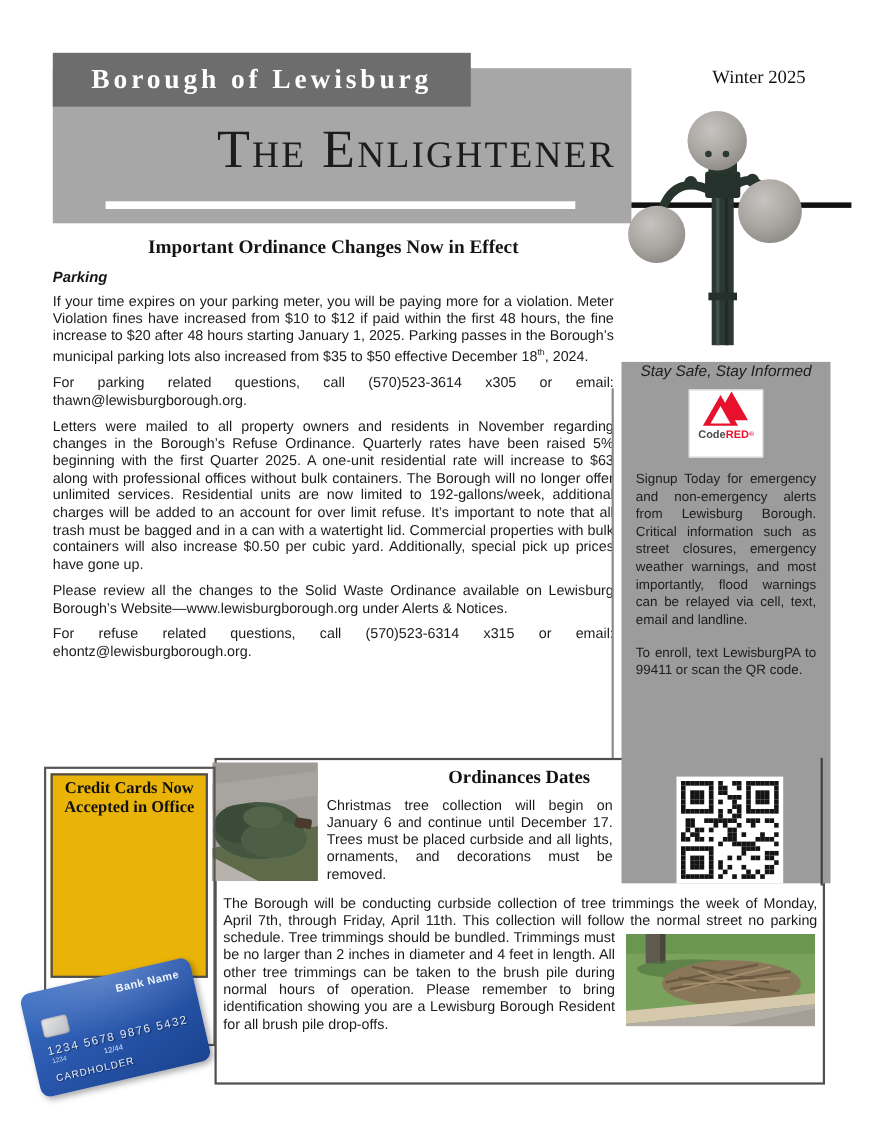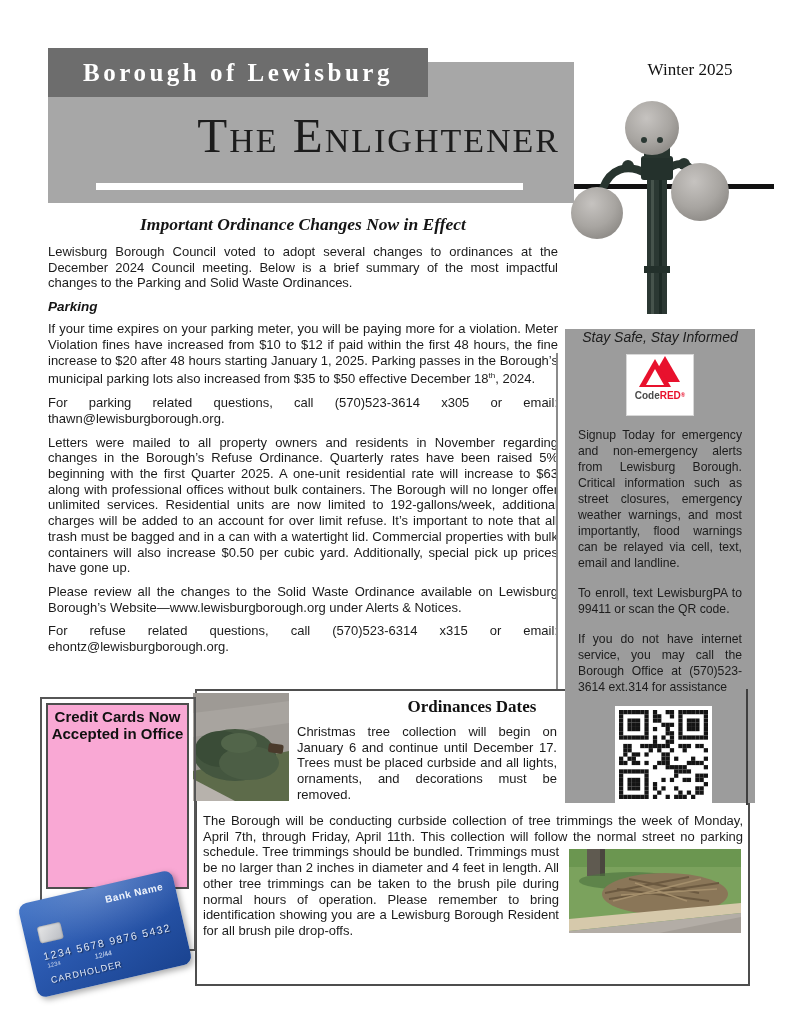--- a/index.html
+++ b/index.html
@@ -15,21 +15,21 @@
   .mast-title{position:absolute;left:60px;top:107px;width:500px;text-align:right;
               font-family:"Liberation Serif",serif;font-variant:small-caps;font-size:49px;
               color:#1c1c1c;letter-spacing:2px;}
   .mast-underline{position:absolute;left:96px;top:183px;width:427px;height:7px;background:#ffffff;}
   .issue{position:absolute;left:600px;top:60px;width:180px;text-align:center;
          font-family:"Liberation Serif",serif;font-weight:normal;font-size:17px;color:#111;}
   .lamp-svg{position:absolute;left:558px;top:96px;}
 
   
   .main-col{position:absolute;left:48px;top:214px;width:510px;}
-  .main-title{font-family:"Liberation Serif",serif;font-weight:bold;font-style:italic;
+  .main-title{font-family:"Liberation Serif",serif;font-weight:bold;
               font-size:17.5px;text-align:center;margin:0 0 9px;color:#151515;}
   .main-col p{font-size:13px;line-height:15.7px;text-align:justify;margin:0 0 8px;color:#1b1b1b;}
   .subhead{font-weight:bold;font-style:italic;font-size:13.5px;margin:3px 0 7px;color:#151515;}
   sup{font-size:8px;}
 
   .col-rule{position:absolute;left:556px;top:353px;width:2px;height:336px;background:#8b8b8b;}
 
   
   .sidebar{position:absolute;left:565px;top:329px;width:190px;height:474px;background:#9c9c9c;}
   .sidebar-head{font-style:italic;font-size:14px;text-align:center;margin:0 8px 9px;color:#1c1c1c;}
@@ -40,21 +40,21 @@
   .codered-label .red{color:#e8112d;}
   .codered-label .reg{font-size:6px;vertical-align:top;color:#e8112d;}
   .sidebar p{font-size:12.2px;line-height:16px;text-align:justify;margin:0 13px 14px;color:#1c1c1c;}
   .qr-wrap{position:absolute;left:50px;top:377px;width:97px;height:97px;background:#ffffff;}
   .qr-wrap svg{display:block;margin:4px;}
   .box-border-overlay{position:absolute;left:746px;top:689px;width:2px;height:116px;background:#3f3f3f;}
 
   
   .credit-outer{position:absolute;left:40px;top:697px;width:152px;height:250px;border:2px solid #565656;}
   .credit-inner{position:absolute;left:46px;top:703px;width:139px;height:182px;border:2px solid #4e4e4e;
-                background:#f9a8d4;}
+                background:#eab308;font-family:Liberation Serif, serif;}
   .credit-head{font-weight:bold;font-size:15px;line-height:16.5px;text-align:center;margin:4px 2px 5px;color:#111;}
   .credit-body{font-size:12.6px;line-height:15.6px;text-align:justify;margin:0 4px;color:#1b1b1b;}
 
   .card{position:absolute;left:26px;top:886px;width:158px;height:96px;border-radius:9px;
         transform:rotate(-13deg);background:linear-gradient(155deg,#3b6fc4 0%,#2a58ae 45%,#1a4390 100%);
         box-shadow:2px 3px 6px rgba(0,0,0,.35);overflow:hidden;}
   .card .gloss{position:absolute;left:-30px;top:-55px;width:220px;height:110px;border-radius:50%;
                background:radial-gradient(ellipse at center,rgba(255,255,255,.22),rgba(255,255,255,0) 70%);}
   .card .bank{position:absolute;right:12px;top:9px;font-size:10px;font-weight:bold;color:#eef3fb;
               letter-spacing:.5px;}
@@ -114,21 +114,20 @@
     <rect x="134" y="83" width="16" height="10" fill="#23302b"></rect>
     <circle cx="94" cy="32" r="27" fill="url(#globe)"></circle>
     <circle cx="39" cy="117" r="26" fill="url(#globe)"></circle>
     <circle cx="142" cy="96" r="29" fill="url(#globe)"></circle>
     <circle cx="86" cy="44" r="3" fill="#2b3833"></circle>
     <circle cx="102" cy="44" r="3" fill="#2b3833"></circle>
   </svg>
 
   <div class="main-col">
     <div class="main-title">Important Ordinance Changes Now in Effect</div>
-    <p>Lewisburg Borough Council voted to adopt several changes to ordinances at the December 2024 Council meeting.  Below is a brief summary of the most impactful changes to the Parking and Solid Waste Ordinances.</p>
 
     <div class="subhead">Parking</div>
     <p><span>If your time expires on your parking meter, you will be paying more for a violation.  Meter Violation fines have increased from $10 to $12 if paid within the first 48 hours, the fine increase to $20 after 48 hours starting January 1, 2025. Parking passes in the Borough’s municipal parking lots also increased from $35 to $50 effective December 18</span><sup>th</sup><span>, 2024.</span></p>
     <p>For parking related questions, call (570)523-3614 x305 or email: thawn@lewisburgborough.org.</p>
 
     <p>Letters were mailed to all property owners and residents in November regarding changes in the Borough’s Refuse Ordinance.  Quarterly rates have been raised 5% beginning with the first Quarter 2025. A one-unit residential rate will increase to $63 along with professional offices without bulk containers.   The Borough will no longer offer unlimited services. Residential units are now limited to 192-gallons/week, additional charges will be added to an account for over limit refuse.  It’s important to note that all trash must be bagged and in a can with a watertight lid.  Commercial properties with bulk containers will also increase $0.50 per cubic yard. Additionally, special pick up prices have gone up.</p>
     <p>Please review all the changes to the Solid Waste Ordinance available on Lewisburg Borough’s Website—www.lewisburgborough.org under Alerts &amp; Notices.</p>
     <p>For refuse related questions, call (570)523-6314 x315 or email: ehontz@lewisburgborough.org.</p>
   </div>
 
@@ -188,21 +187,20 @@
       <svg width="44" height="36" viewBox="0 0 44 36">
         <polygon points="27,2 42,28 12,28" fill="#e8112d"></polygon>
         <polygon points="17,5 33,33 1,33" fill="#e8112d"></polygon>
         <polygon points="17,15 26,31 8,31" fill="#ffffff"></polygon>
       </svg>
       <div class="codered-label"><span>Code</span><span class="red">RED</span><span class="reg">®</span></div>
     </div>
 
     <p>Signup Today for emergency and non-emergency alerts from Lewisburg Borough. Critical information such as street closures, emergency weather warnings, and most importantly, flood warnings can be relayed via cell, text, email and landline.</p>
     <p>To enroll, text LewisburgPA to 99411 or scan the QR code.</p>
-    <p>If you do not have internet service, you may call the Borough Office at (570)523-3614 ext.314 for assistance</p>
 
     <div class="qr-wrap">
       <svg id="qr-svg" width="89" height="89" viewBox="0 0 90.5 90.5" fill="#141414">
           <rect x="0.00" y="0.00" width="4.31" height="4.31"></rect>
           <rect x="4.31" y="0.00" width="4.31" height="4.31"></rect>
           <rect x="8.62" y="0.00" width="4.31" height="4.31"></rect>
           <rect x="12.93" y="0.00" width="4.31" height="4.31"></rect>
           <rect x="17.24" y="0.00" width="4.31" height="4.31"></rect>
           <rect x="21.55" y="0.00" width="4.31" height="4.31"></rect>
           <rect x="25.86" y="0.00" width="4.31" height="4.31"></rect>

